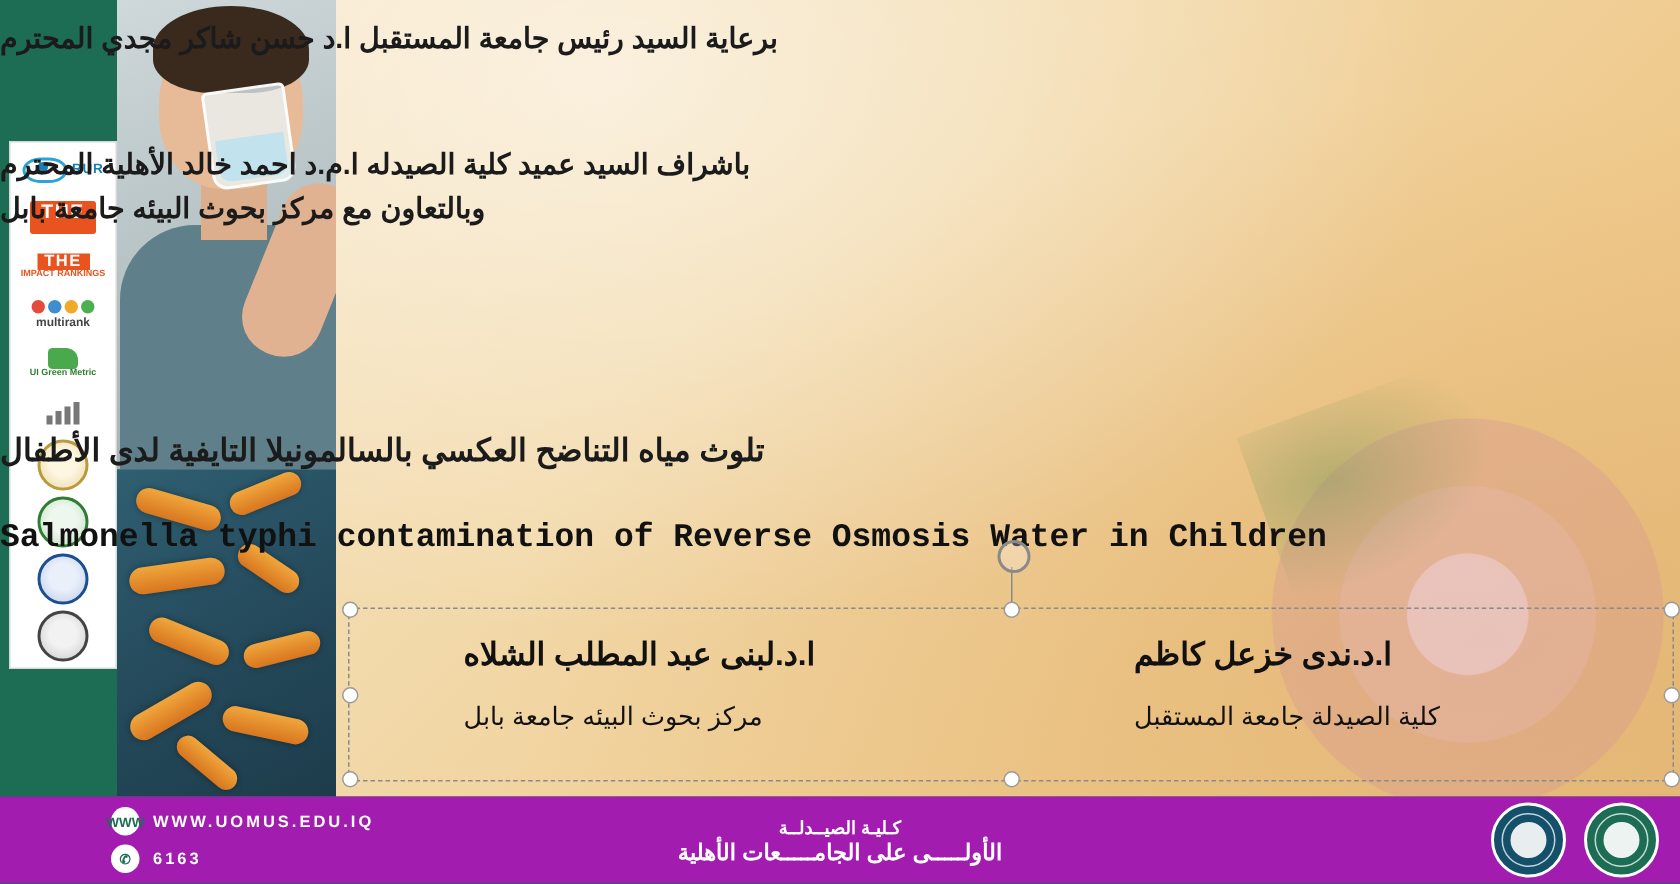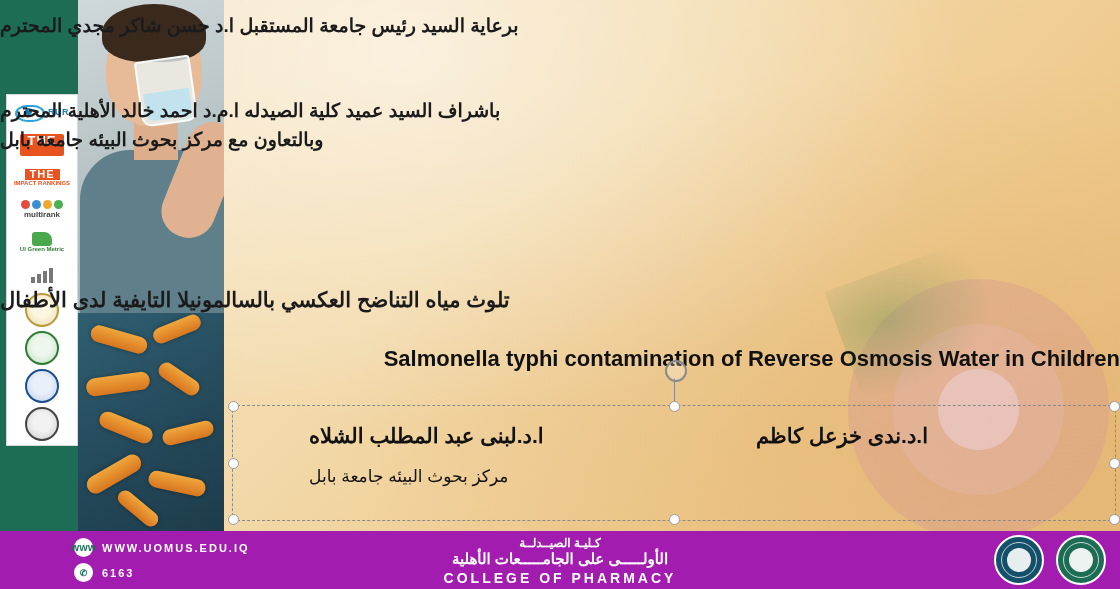--- a/index.html
+++ b/index.html
@@ -243,22 +243,22 @@
     font-family: "Liberation Sans", sans-serif;
     font-weight: bold;
     color: #1b1b1b;
   }
   #line-patron { position: absolute; top: 14px; left: 0; right: 0; font-size: 19px; }
   #line-super  { position: absolute; top: 96px; left: 0; right: 0; font-size: 19px; line-height: 1.55; }
   #line-hold   { position: absolute; top: 208px; left: 0; right: 0; font-size: 19px; }
   #line-title-ar { position: absolute; top: 288px; left: 0; right: 0; font-size: 21px; }
   #line-title-en {
     position: absolute; top: 346px; left: 0; right: 0;
-    text-align: right;
-    font-family: Liberation Sans, sans-serif;
+    text-align: left;
+    font-family: Liberation Mono, monospace;
     font-weight: bold;
     font-size: 22px;
     color: #111;
   }
 
   
   #selection {
     position: absolute;
     left: 232px; top: 405px; right: 4px; height: 116px;
     border: 1px dashed #8a8a8a;
@@ -494,20 +494,21 @@
     <span class="handle h-ml"></span>
     <span class="handle h-mr"></span>
     <span class="handle h-bl"></span>
     <span class="handle h-bc"></span>
     <span class="handle h-br"></span>
   </div>
 
   <div id="presenters">
     <div class="presenter">
       <div class="p-name underlined">ا.د.ندى خزعل كاظم</div>
+      <div class="p-aff">كلية الصيدلة جامعة المستقبل</div>
     </div>
     <div class="presenter">
       <div class="p-name">ا.د.لبنى عبد المطلب الشلاه</div>
       <div class="p-aff">مركز بحوث البيئه جامعة بابل</div>
     </div>
   </div>
 
   <div id="footer">
     <div id="footer-contact">
       <div class="contact-row">
@@ -515,21 +516,20 @@
         <span class="ctext">WWW.UOMUS.EDU.IQ</span>
       </div>
       <div class="contact-row">
         <span class="cicon">✆</span>
         <span class="ctext">6163</span>
       </div>
     </div>
     <div id="footer-center">
       <div id="f-ar2">كـليـة الصيــدلــة</div>
       <div id="f-ar1">الأولـــــى على الجامـــــعات الأهلية</div>
-      <div id="f-en">COLLEGE OF PHARMACY</div>
     </div>
     <div id="footer-logos">
       <span class="flogo blue">
           <span class="flogo-inner"></span>
         </span>
       <span class="flogo">
           <span class="flogo-inner"></span>
         </span>
     </div>
   </div>

